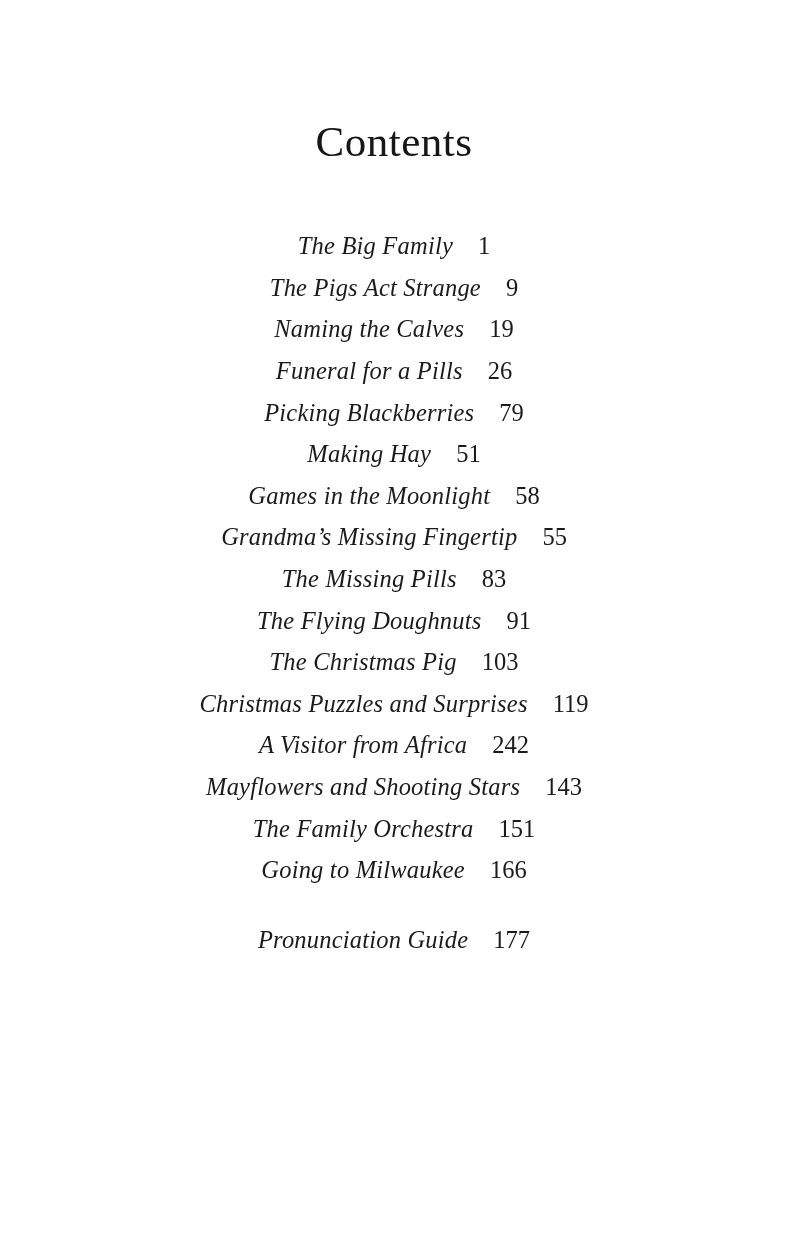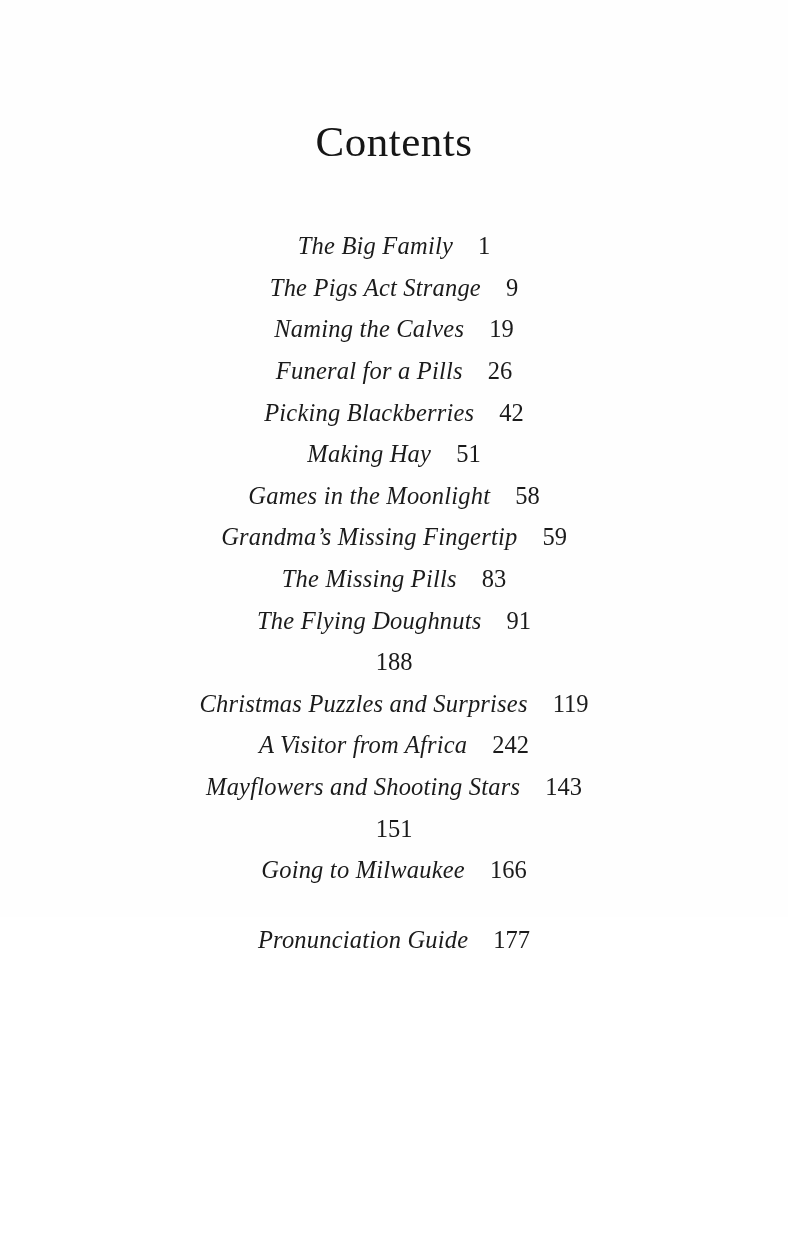--- a/index.html
+++ b/index.html
@@ -73,58 +73,60 @@
       <div class="toc-row">
       <span class="toc-title">Naming the Calves</span>
       <span class="toc-page">19</span>
     </div>
       <div class="toc-row">
       <span class="toc-title">Funeral for a Pills</span>
       <span class="toc-page">26</span>
     </div>
       <div class="toc-row">
       <span class="toc-title">Picking Blackberries</span>
-      <span class="toc-page">42</span>
+      <span class="toc-page">79</span>
     </div>
       <div class="toc-row">
       <span class="toc-title">Making Hay</span>
       <span class="toc-page">51</span>
     </div>
       <div class="toc-row">
       <span class="toc-title">Games in the Moonlight</span>
       <span class="toc-page">58</span>
     </div>
       <div class="toc-row">
       <span class="toc-title">Grandma’s Missing Fingertip</span>
-      <span class="toc-page">59</span>
+      <span class="toc-page">55</span>
     </div>
       <div class="toc-row">
       <span class="toc-title">The Missing Pills</span>
       <span class="toc-page">83</span>
     </div>
       <div class="toc-row">
       <span class="toc-title">The Flying Doughnuts</span>
       <span class="toc-page">91</span>
     </div>
       <div class="toc-row">
-      <span class="toc-page">188</span>
+      <span class="toc-title">The Christmas Pig</span>
+      <span class="toc-page">103</span>
     </div>
       <div class="toc-row">
       <span class="toc-title">Christmas Puzzles and Surprises</span>
       <span class="toc-page">119</span>
     </div>
       <div class="toc-row">
       <span class="toc-title">A Visitor from Africa</span>
       <span class="toc-page">242</span>
     </div>
       <div class="toc-row">
       <span class="toc-title">Mayflowers and Shooting Stars</span>
       <span class="toc-page">143</span>
     </div>
       <div class="toc-row">
+      <span class="toc-title">The Family Orchestra</span>
       <span class="toc-page">151</span>
     </div>
       <div class="toc-row">
       <span class="toc-title">Going to Milwaukee</span>
       <span class="toc-page">166</span>
     </div>
       <div class="toc-row back-matter">
       <span class="toc-title">Pronunciation Guide</span>
       <span class="toc-page">177</span>
     </div>

